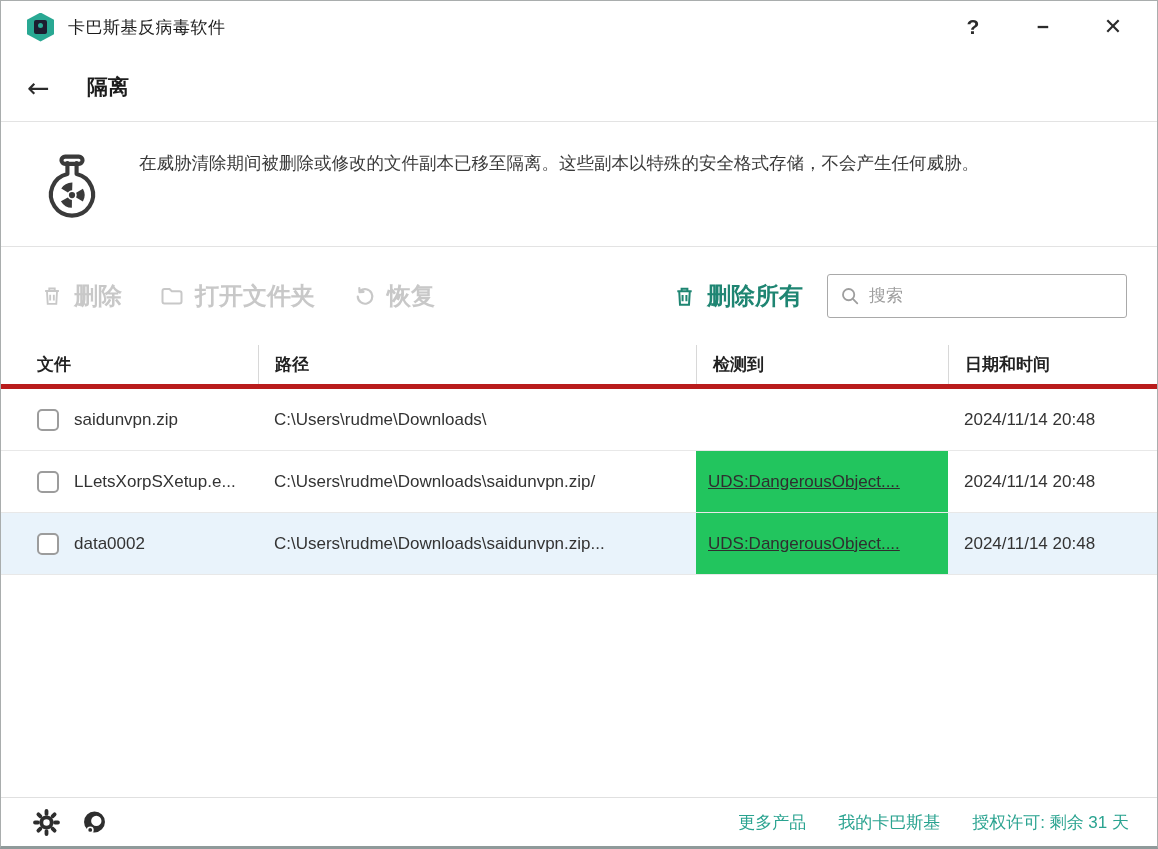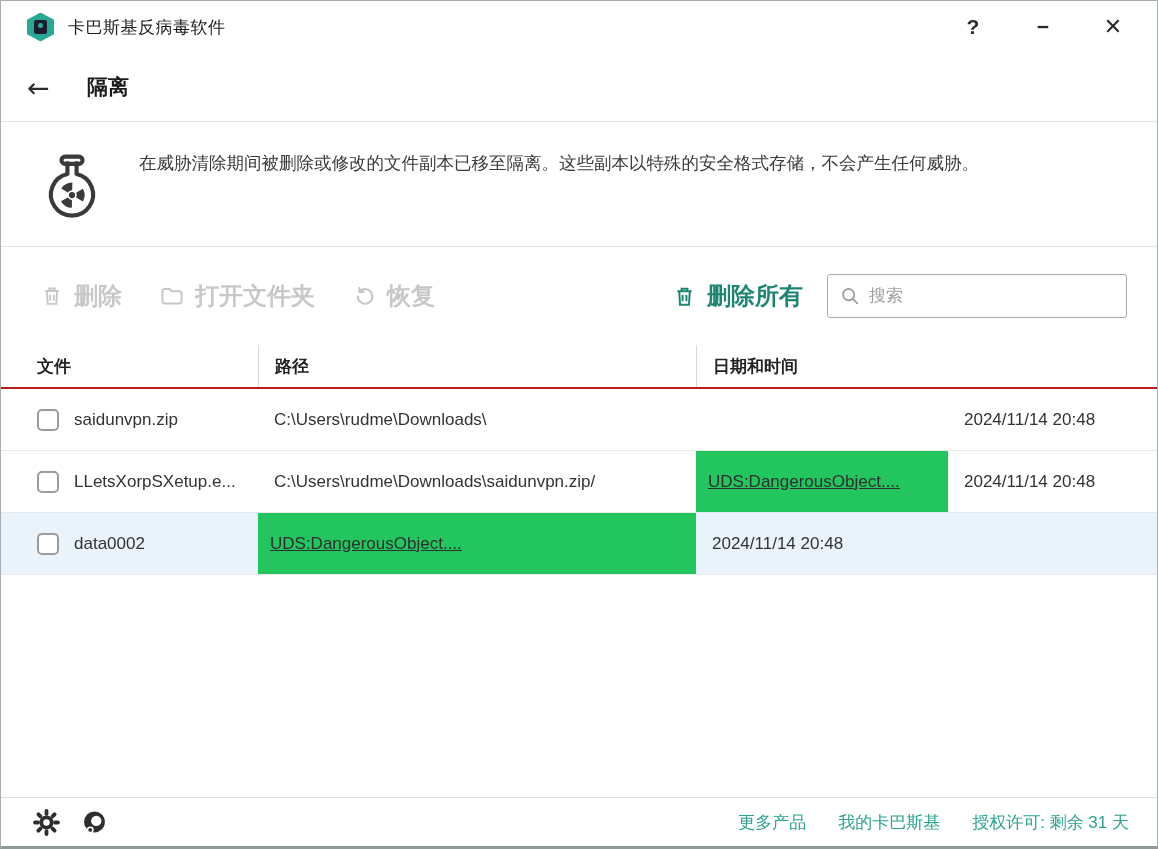--- a/index.html
+++ b/index.html
@@ -61,21 +61,21 @@
     border: 1px solid #a9a9a9; border-radius: 3px;
     display: flex; align-items: center; padding: 0 12px; gap: 9px; background: #fff;
   }
   .search-box input {
     border: none; outline: none; flex: 1; font-size: 17px; font-family: inherit; color: #737373; background: transparent;
   }
   .search-box input::placeholder { color: #9e9e9e; }
 
   
   .grid-cols { display: grid; grid-template-columns: 257px 438px 252px 1fr; }
-  .thead { height: 44px; flex: 0 0 auto; border-bottom: 2px solid #b91c1c; align-items: center; font-size: 17px; font-weight: bold; color: #222; }
+  .thead { height: 44px; flex: 0 0 auto; border-bottom: 5px solid #b91c1c; align-items: center; font-size: 17px; font-weight: bold; color: #222; }
   .thead .th { height: 100%; display: flex; align-items: center; padding-left: 16px; }
   .thead .th:first-child { padding-left: 36px; }
   .thead .th + .th { border-left: 1px solid #d8d8d8; text-align: right; }
 
   .trow { height: 62px; flex: 0 0 auto; border-bottom: 1px solid #e8e8e8; font-size: 17px; color: #333; }
   .trow.highlight { background: #e9f3fb; }
   .cell { display: flex; align-items: center; height: 100%; padding-left: 16px; overflow: hidden; white-space: nowrap; }
   .cell-file { padding-left: 36px; gap: 15px; }
   .checkbox { width: 22px; height: 22px; border: 2px solid #9c9c9c; border-radius: 5px; background: #fff; flex: 0 0 auto; cursor: pointer; }
   .cell-detected { padding-left: 12px; }
@@ -156,20 +156,21 @@
         <circle cx="9.5" cy="9.5" r="6.2"></circle>
         <path d="M14.2 14.2 L19 19" stroke-linecap="round"></path>
       </svg>
       <input type="text" placeholder="搜索" style="">
     </div>
   </div>
 
   <div class="thead grid-cols">
     <div class="th">文件</div>
     <div class="th">路径</div>
+    <div class="th">检测到</div>
     <div class="th">日期和时间</div>
   </div>
 
   <div class="trow grid-cols">
     <div class="cell cell-file">
       <span class="checkbox"></span>
       <span>saidunvpn.zip</span>
     </div>
     <div class="cell">C:\Users\rudme\Downloads\</div>
     <div class="cell cell-detected"></div>
@@ -184,20 +185,21 @@
     <div class="cell">C:\Users\rudme\Downloads\saidunvpn.zip/</div>
     <div class="cell cell-detected flagged">UDS:DangerousObject....</div>
     <div class="cell">2024/11/14 20:48</div>
   </div>
 
   <div class="trow grid-cols highlight">
     <div class="cell cell-file">
       <span class="checkbox"></span>
       <span>data0002</span>
     </div>
+    <div class="cell">C:\Users\rudme\Downloads\saidunvpn.zip...</div>
     <div class="cell cell-detected flagged">UDS:DangerousObject....</div>
     <div class="cell">2024/11/14 20:48</div>
   </div>
 
   <div class="filler"></div>
 
   <div class="footer">
     <button class="foot-iconbtn">
       <svg width="27" height="27" viewBox="0 0 24 24" fill="none" stroke="#2e2e2e">
         <circle cx="12" cy="12" r="4.6" stroke-width="3.4"></circle>

